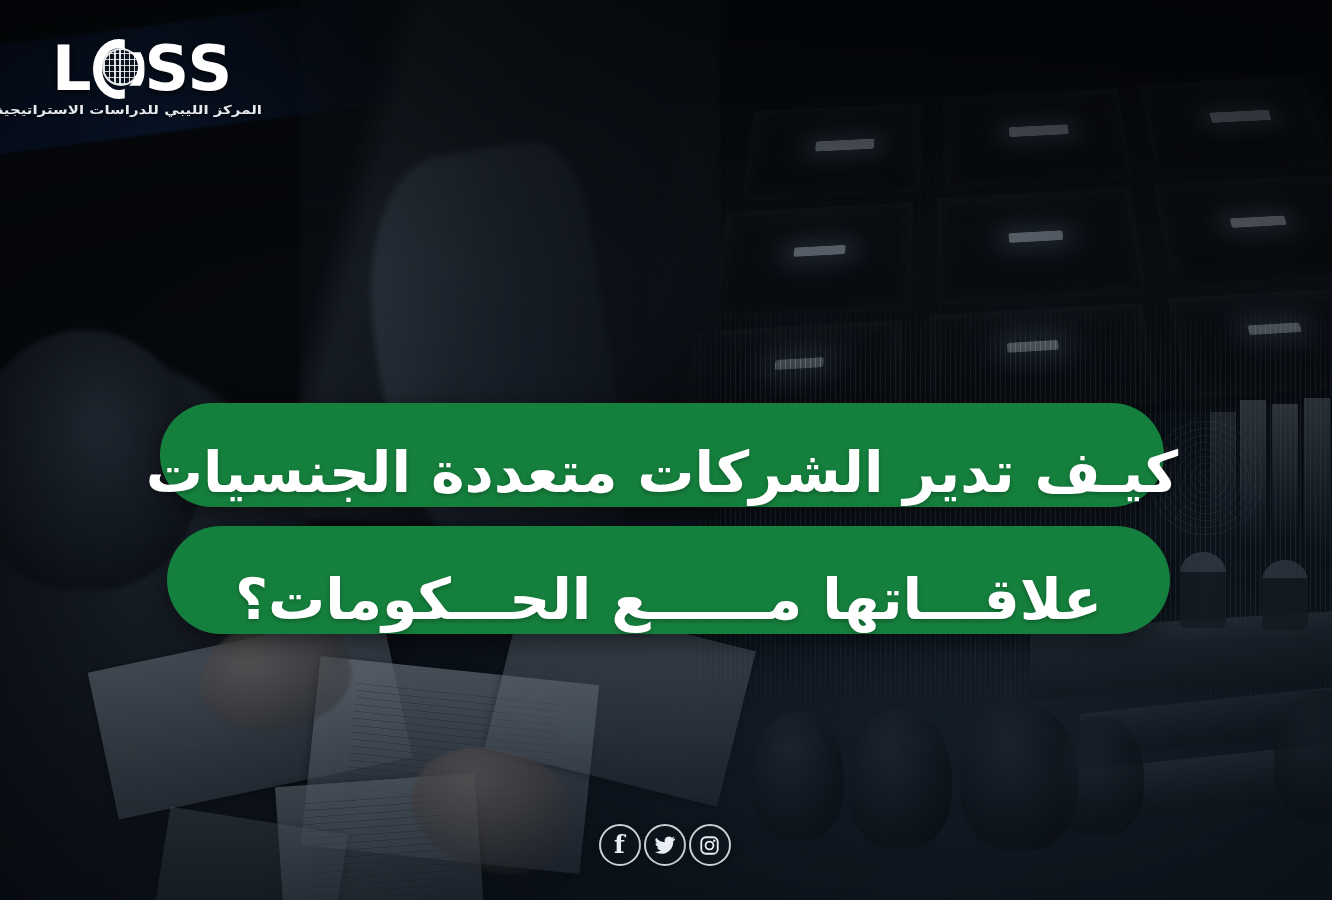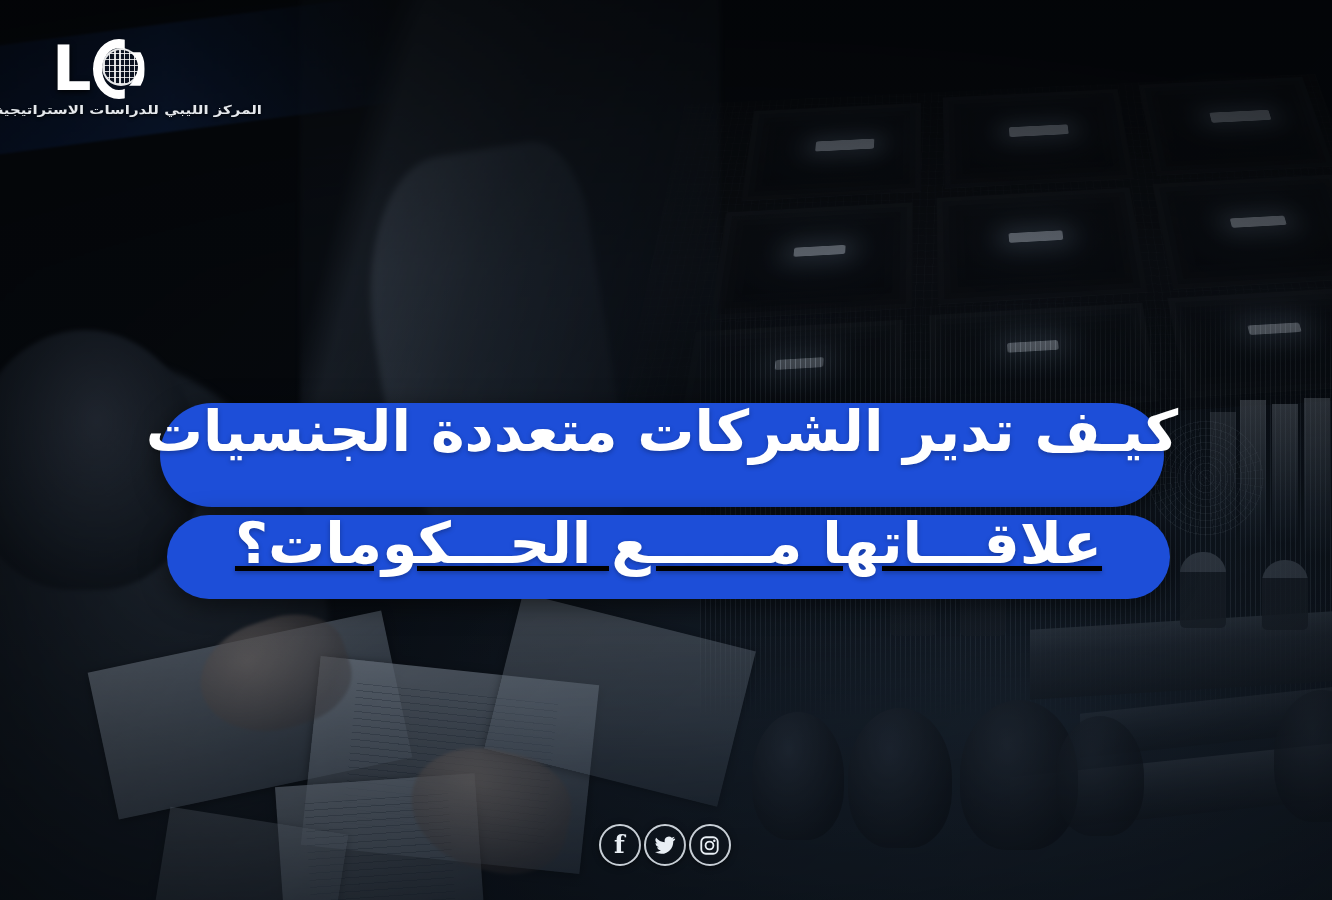--- a/index.html
+++ b/index.html
@@ -236,39 +236,38 @@
     white-space: nowrap;
     text-shadow: 0 1px 4px rgba(0,0,0,.9);
     transform: scaleY(.82);
     opacity: .95;
   }
 
   
   .title-block { position: absolute; left: 0; top: 403px; width: 1332px; }
   .banner {
     position: relative;
-    background: #1d4ed8;
+    background: #15803d;
     border-radius: 60px;
     box-shadow: 0 6px 26px rgba(0,0,0,.55);
     display: flex;
-    align-items: flex-start;
+    align-items: flex-end;
     justify-content: center;
     direction: rtl;
   }
   .banner-1 {
     margin-left: 160px;
     margin-right: 168px;
     height: 104px;
   }
   .banner-2 {
     margin-left: 167px;
     margin-right: 162px;
-    height: 84px;
-    margin-top: 8px;
-    text-decoration: underline;
+    height: 108px;
+    margin-top: 19px;
   }
   .banner-text {
     color: #fff;
     font-family: "DejaVu Sans", "Liberation Sans", sans-serif;
     font-weight: 700;
     font-size: 57px;
     line-height: 1;
     letter-spacing: -1px;
     white-space: nowrap;
     text-shadow: 0 2px 5px rgba(0,0,0,.28);
@@ -386,20 +385,21 @@
   <div class="bg-layer grade"></div>
   <div class="bg-layer navy-tint"></div>
 
   <div class="logo">
     <div class="logo-word">
       <span class="logo-letter">L</span>
       <span class="logo-c">
         <span class="c-ring"></span>
         <span class="logo-globe"></span>
       </span>
+      <span class="logo-letter">SS</span>
     </div>
     <div class="logo-sub">المركز الليبي للدراسات الاستراتيجية</div>
   </div>
 
   <div class="title-block">
     <div class="banner banner-1">
       <span class="banner-text">كيـف تدير الشركات متعددة الجنسيات</span>
     </div>
     <div class="banner banner-2">
       <span class="banner-text">علاقـــاتها مــــــع الحـــكومات؟</span>

